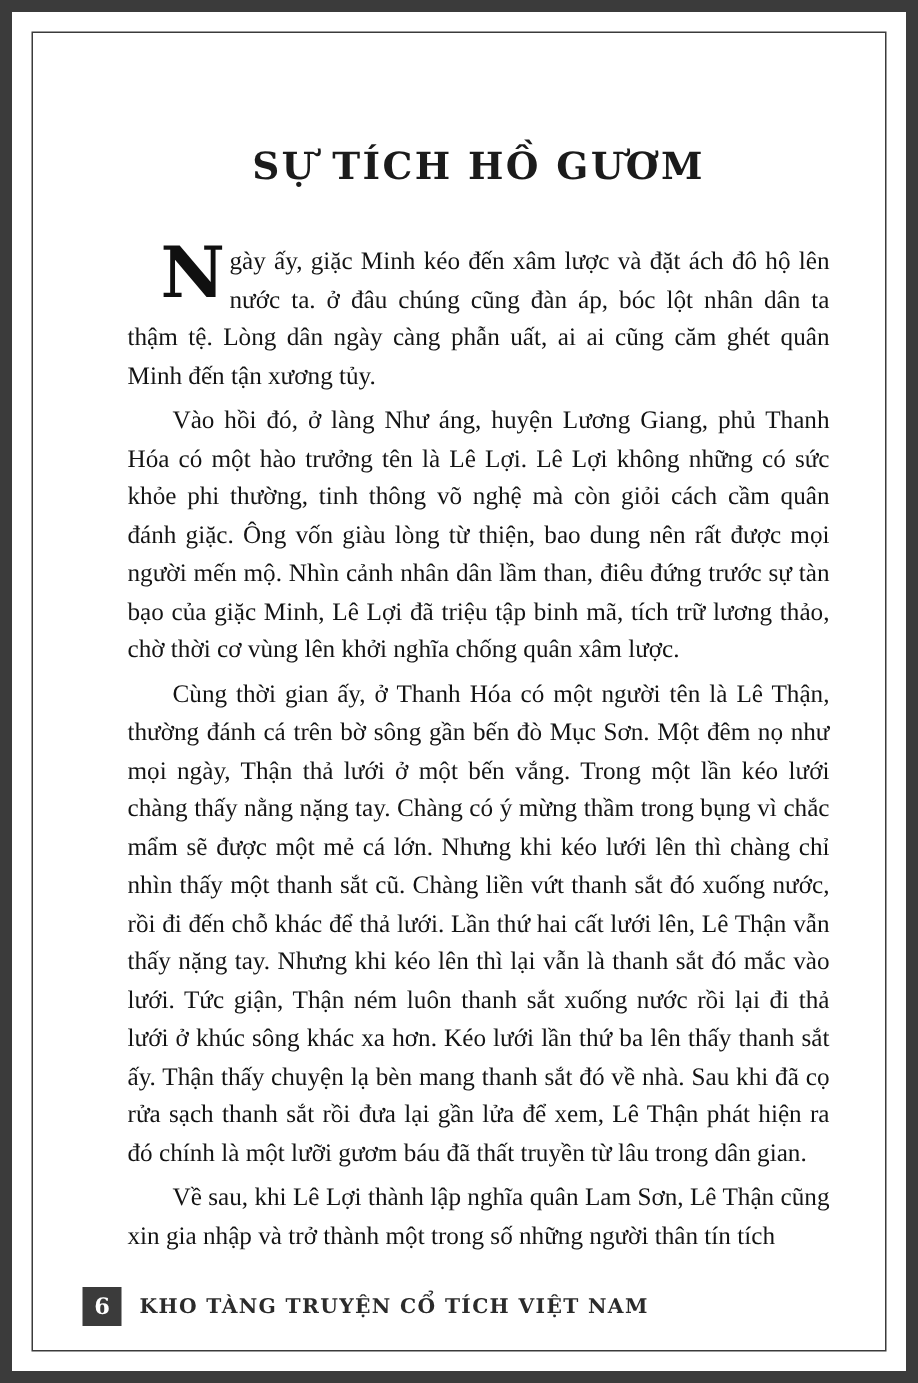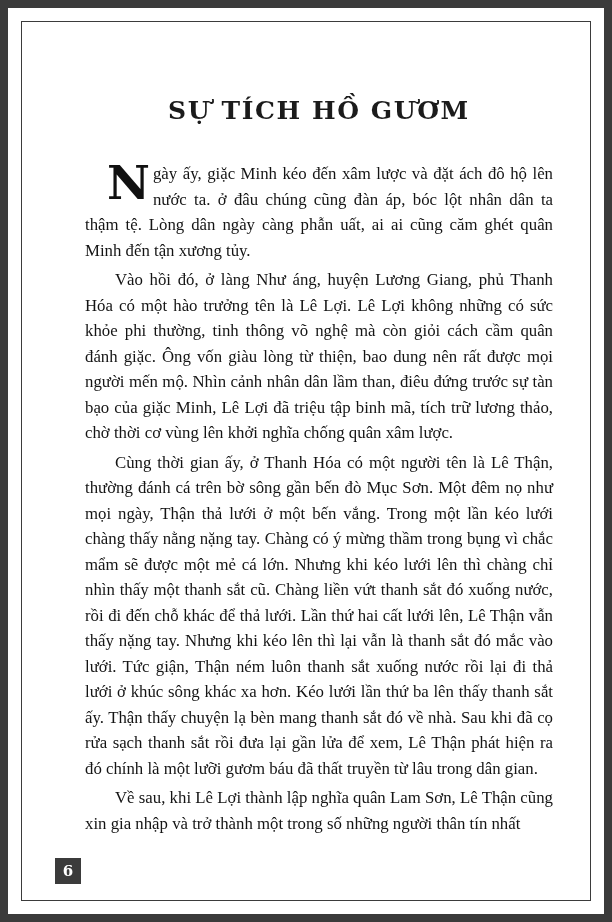--- a/index.html
+++ b/index.html
@@ -127,19 +127,20 @@
   <h1 class="story-title">SỰ TÍCH HỒ GƯƠM</h1>
 
   <p class="para first">
     <span class="dropcap">N</span><span>gày ấy, giặc Minh kéo đến xâm lược và đặt ách đô hộ lên nước ta. ở đâu chúng cũng đàn áp, bóc lột nhân dân ta thậm tệ. Lòng dân ngày càng phẫn uất, ai ai cũng căm ghét quân Minh đến tận xương tủy.</span>
   </p>
 
   <p class="para">Vào hồi đó, ở làng Như áng, huyện Lương Giang, phủ Thanh Hóa có một hào trưởng tên là Lê Lợi. Lê Lợi không những có sức khỏe phi thường, tinh thông võ nghệ mà còn giỏi cách cầm quân đánh giặc. Ông vốn giàu lòng từ thiện, bao dung nên rất được mọi người mến mộ. Nhìn cảnh nhân dân lầm than, điêu đứng trước sự tàn bạo của giặc Minh, Lê Lợi đã triệu tập binh mã, tích trữ lương thảo, chờ thời cơ vùng lên khởi nghĩa chống quân xâm lược.</p>
 
   <p class="para">Cùng thời gian ấy, ở Thanh Hóa có một người tên là Lê Thận, thường đánh cá trên bờ sông gần bến đò Mục Sơn. Một đêm nọ như mọi ngày, Thận thả lưới ở một bến vắng. Trong một lần kéo lưới chàng thấy nằng nặng tay. Chàng có ý mừng thầm trong bụng vì chắc mẩm sẽ được một mẻ cá lớn. Nhưng khi kéo lưới lên thì chàng chỉ nhìn thấy một thanh sắt cũ. Chàng liền vứt thanh sắt đó xuống nước, rồi đi đến chỗ khác để thả lưới. Lần thứ hai cất lưới lên, Lê Thận vẫn thấy nặng tay. Nhưng khi kéo lên thì lại vẫn là thanh sắt đó mắc vào lưới. Tức giận, Thận ném luôn thanh sắt xuống nước rồi lại đi thả lưới ở khúc sông khác xa hơn. Kéo lưới lần thứ ba lên thấy thanh sắt ấy. Thận thấy chuyện lạ bèn mang thanh sắt đó về nhà. Sau khi đã cọ rửa sạch thanh sắt rồi đưa lại gần lửa để xem, Lê Thận phát hiện ra đó chính là một lưỡi gươm báu đã thất truyền từ lâu trong dân gian.</p>
 
-  <p class="para">Về sau, khi Lê Lợi thành lập nghĩa quân Lam Sơn, Lê Thận cũng xin gia nhập và trở thành một trong số những người thân tín nhất</p>
+  <p class="para">Về sau, khi Lê Lợi thành lập nghĩa quân Lam Sơn, Lê Thận cũng xin gia nhập và trở thành một trong số những người thân tín tích</p>
 
 </div>
 
 <div class="footer">
   <div class="page-number-box">6</div>
+  <div class="footer-title">KHO TÀNG TRUYỆN CỔ TÍCH VIỆT NAM</div>
 </div>
 
 </body></html>

